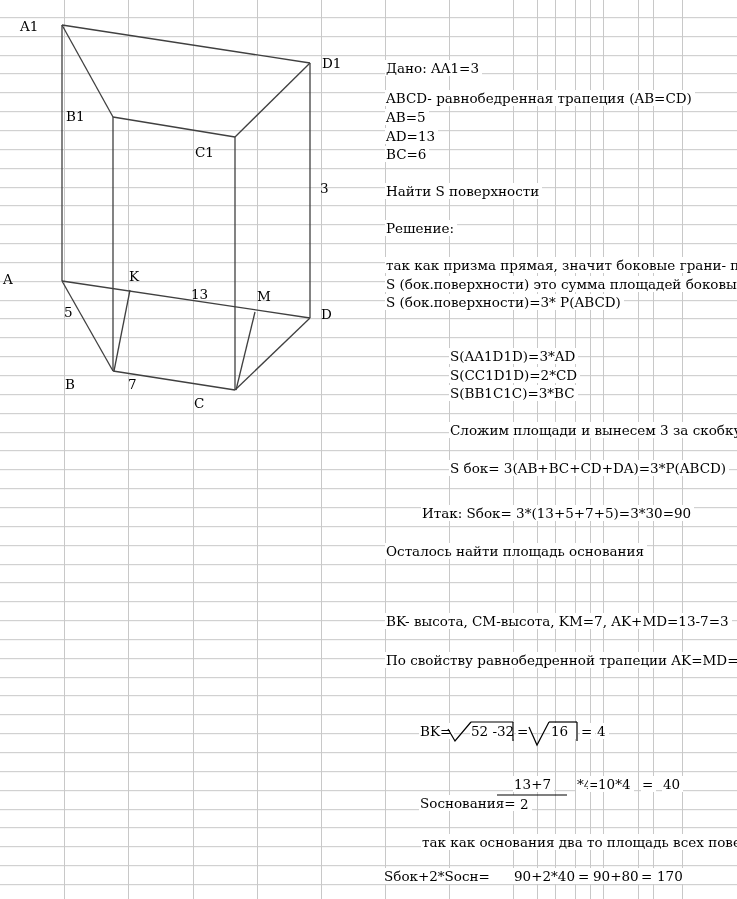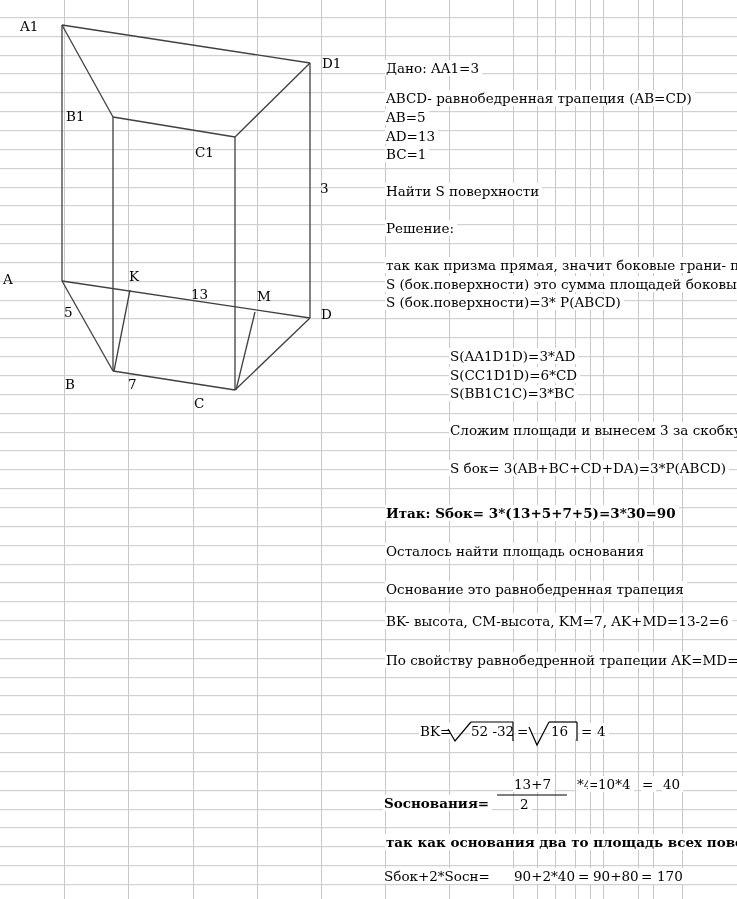--- a/index.html
+++ b/index.html
@@ -13,21 +13,21 @@
       #c8c8c8 17.85px, #c8c8c8 18.85px);
     background-position:0 -0.85px;
     font-family:"DejaVu Serif","Liberation Serif",serif;
     font-size:13.5px;color:#000;
   }
   .vgl{position:absolute;top:0;bottom:0;width:1px;background:#c8c8c8;z-index:0;}
   .cell{
     position:absolute;white-space:nowrap;z-index:2;
     background:#ffffff;line-height:16px;height:16px;padding:0 3px 0 1px;
   }
-  .b{font-weight:bold;}
+  .b{font-weight:normal;margin-left:36px;}
   .lbl{position:absolute;white-space:nowrap;z-index:4;line-height:14px;background:transparent;}
   #drawing{position:absolute;left:0;top:0;z-index:3;pointer-events:none;}
 </style>
 </head>
 <body>
 
 <div id="sheet">
 
   <div class="vgl" style="left:64px"></div>
   <div class="vgl" style="left:128px"></div>
@@ -43,39 +43,38 @@
   <div class="vgl" style="left:590px"></div>
   <div class="vgl" style="left:603px"></div>
   <div class="vgl" style="left:638px"></div>
   <div class="vgl" style="left:653px"></div>
   <div class="vgl" style="left:682px"></div>
 
   <span class="cell" style="left:385px;top:60px">Дано: AA1=3</span>
   <span class="cell" style="left:385px;top:90px">ABCD- равнобедренная трапеция (AB=CD)</span>
   <span class="cell" style="left:385px;top:109px">AB=5</span>
   <span class="cell" style="left:385px;top:128px">AD=13</span>
-  <span class="cell" style="left:385px;top:146px">BC=1</span>
+  <span class="cell" style="left:385px;top:146px">BC=6</span>
   <span class="cell" style="left:385px;top:183px">Найти S поверхности</span>
   <span class="cell" style="left:385px;top:220px">Решение:</span>
 
   <span class="cell" style="left:385px;top:257px">так как призма прямая, значит боковые грани- прямоугольники</span>
   <span class="cell" style="left:385px;top:276px">S (бок.поверхности) это сумма площадей боковых граней</span>
   <span class="cell" style="left:385px;top:294px">S (бок.поверхности)=3* P(ABCD)</span>
 
   <span class="cell" style="left:449px;top:348px">S(AA1D1D)=3*AD</span>
-  <span class="cell" style="left:449px;top:367px">S(CC1D1D)=6*CD</span>
+  <span class="cell" style="left:449px;top:367px">S(CC1D1D)=2*CD</span>
   <span class="cell" style="left:449px;top:385px">S(BB1C1C)=3*BC</span>
 
   <span class="cell" style="left:449px;top:422px">Сложим площади и вынесем 3 за скобку</span>
   <span class="cell" style="left:449px;top:460px">S бок= 3(AB+BC+CD+DA)=3*P(ABCD)</span>
   <span class="cell b" style="left:385px;top:505px">Итак: Sбок= 3*(13+5+7+5)=3*30=90</span>
 
   <span class="cell" style="left:385px;top:543px">Осталось найти площадь основания</span>
-  <span class="cell" style="left:385px;top:581px">Основание это равнобедренная трапеция</span>
-  <span class="cell" style="left:385px;top:613px">BK- высота, CM-высота, KM=7, AK+MD=13-2=6</span>
+  <span class="cell" style="left:385px;top:613px">BK- высота, CM-высота, KM=7, AK+MD=13-7=3</span>
   <span class="cell" style="left:385px;top:652px">По свойству равнобедренной трапеции AK=MD=6/2=3</span>
 
   <span class="cell" style="left:419px;top:723px">BK=</span>
   <span class="cell" style="left:470px;top:723px;width:40px">52 -32</span>
   <span class="cell" style="left:516px;top:723px">=</span>
   <span class="cell" style="left:550px;top:723px;width:24px">16</span>
   <span class="cell" style="left:580px;top:723px">=</span>
   <span class="cell" style="left:596px;top:723px">4</span>
 
   <span class="cell" style="left:513px;top:776px">13+7</span>

